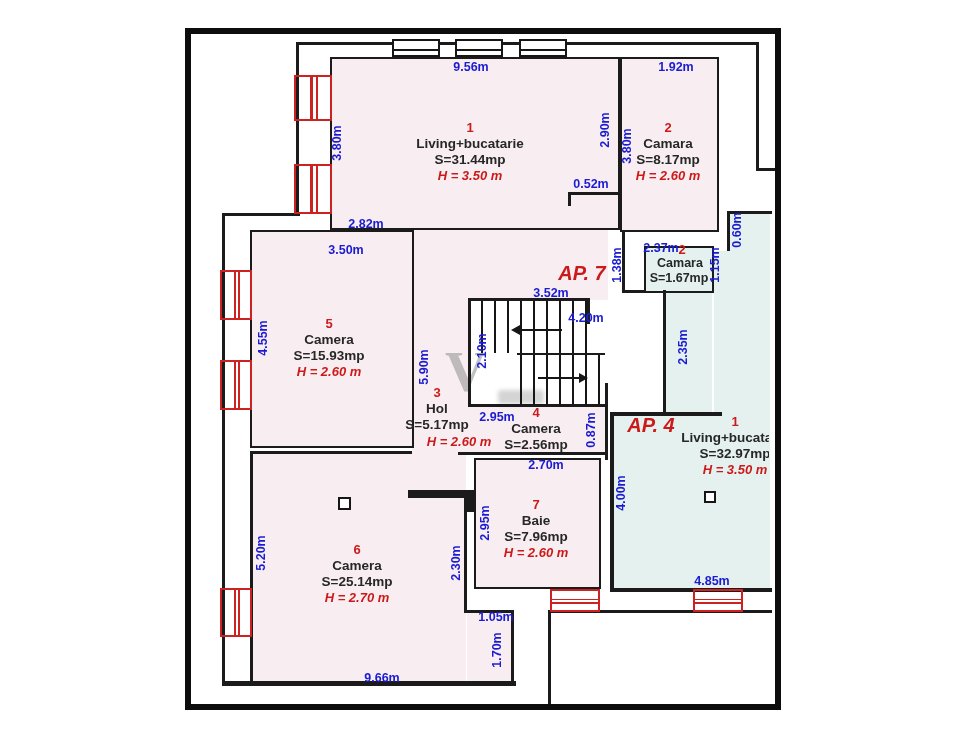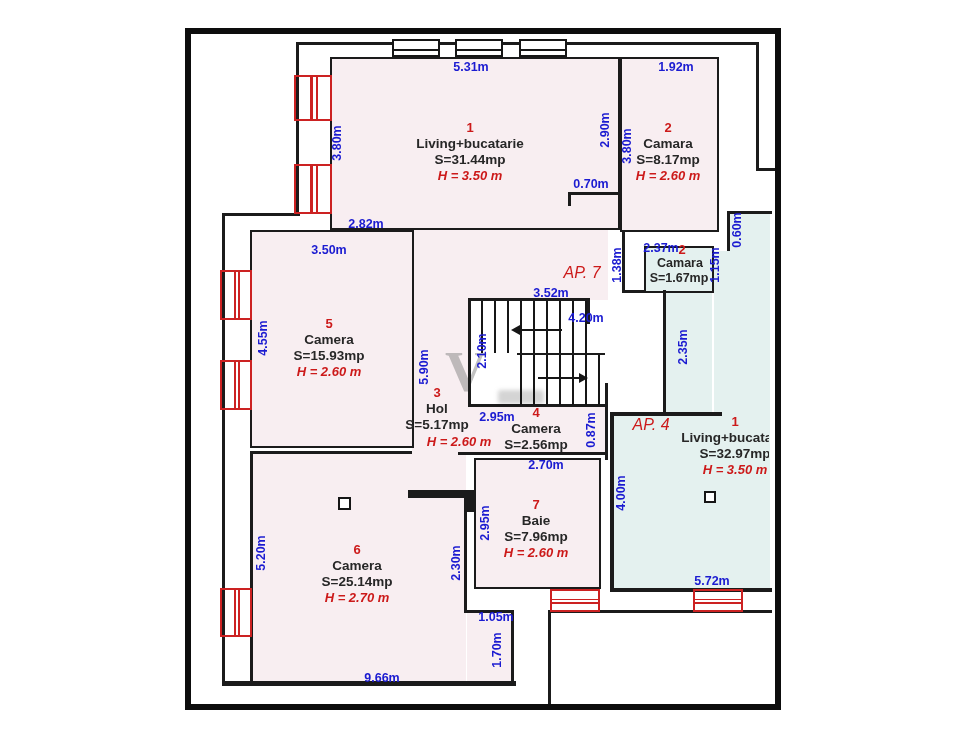--- a/index.html
+++ b/index.html
@@ -15,22 +15,22 @@
   .dim{position:absolute;font-weight:bold;font-size:12.5px;color:#1b1bd1;white-space:nowrap;
        transform:translate(-50%,-50%);}
   .dim.v{transform:translate(-50%,-50%) rotate(-90deg);}
   .rl{position:absolute;text-align:center;transform:translateX(-50%);white-space:nowrap;line-height:16px;}
   .rl .num{font-weight:bold;color:#cc1a1a;font-size:13px;}
   .rl .nm,.rl .ar{font-weight:bold;color:#272727;font-size:13.5px;}
   .rl .ht{font-weight:bold;font-style:italic;color:#cc1a1a;font-size:13px;}
   .rline{position:absolute;transform:translate(-50%,-50%);white-space:nowrap;}
   .rline.num{font-weight:bold;color:#cc1a1a;font-size:13px;}
   .rline.nm,.rline.ar{font-weight:bold;color:#272727;font-size:13.5px;}
-  .ap{position:absolute;transform:translate(-50%,-50%);font-weight:normal;font-style:italic;
-      font-size:16px;color:#cc1a1a;white-space:nowrap;}
+  .ap{position:absolute;transform:translate(-50%,-50%);font-weight:bold;font-style:italic;
+      font-size:20px;color:#cc1a1a;white-space:nowrap;}
   .winv{position:absolute;border:2px solid #cc2222;box-sizing:border-box;background:
         linear-gradient(to right,transparent 0 42%,#cc2222 42% 50%,transparent 50% 58%,#cc2222 58% 66%,transparent 66%);}
   .winh{position:absolute;border:2px solid #cc2222;box-sizing:border-box;background:
         linear-gradient(to bottom,transparent 0 42%,#cc2222 42% 50%,transparent 50% 58%,#cc2222 58% 66%,transparent 66%);}
   .winb{position:absolute;border:2px solid #161616;box-sizing:border-box;background:
         linear-gradient(to bottom,#fff 0 55%,#161616 55% 68%,#fff 68%);}
   .pillar{position:absolute;border:2px solid #161616;background:#fff;box-sizing:border-box;}
   .tread{position:absolute;background:#161616;width:2px;}
   .aline{position:absolute;background:#161616;height:2px;}
   .ah-l{position:absolute;width:0;height:0;border-top:5px solid transparent;
@@ -189,33 +189,33 @@
   </div>
   <div class="clip" style="left:640px;top:414px;width:129px;height:68px">
     <div class="rl" style="left:95px;top:0">
       <div class="num">1</div>
       <div class="nm">Living+bucatarie</div>
       <div class="ar">S=32.97mp</div>
       <div class="ht">H = 3.50 m</div>
     </div>
   </div>
 
-  <div class="dim" style="left:471px;top:67px">5.31m</div>
+  <div class="dim" style="left:471px;top:67px">9.56m</div>
   <div class="dim" style="left:676px;top:67px">1.92m</div>
   <div class="dim" style="left:366px;top:224px">2.82m</div>
-  <div class="dim" style="left:591px;top:184px">0.70m</div>
-  <div class="dim" style="left:329px;top:250px">3.50m</div>
+  <div class="dim" style="left:591px;top:184px">0.52m</div>
+  <div class="dim" style="left:346px;top:250px">3.50m</div>
   <div class="dim" style="left:551px;top:293px">3.52m</div>
   <div class="dim" style="left:586px;top:318px">4.20m</div>
   <div class="dim" style="left:661px;top:248px">2.37m</div>
   <div class="dim" style="left:497px;top:417px">2.95m</div>
   <div class="dim" style="left:546px;top:465px">2.70m</div>
   <div class="dim" style="left:496px;top:617px">1.05m</div>
   <div class="dim" style="left:382px;top:678px">9.66m</div>
-  <div class="dim" style="left:712px;top:581px">5.72m</div>
+  <div class="dim" style="left:712px;top:581px">4.85m</div>
 
   <div class="dim v" style="left:337px;top:143px">3.80m</div>
   <div class="dim v" style="left:605px;top:130px">2.90m</div>
   <div class="dim v" style="left:627px;top:146px">3.80m</div>
   <div class="dim v" style="left:263px;top:338px">4.55m</div>
   <div class="dim v" style="left:424px;top:367px">5.90m</div>
   <div class="dim v" style="left:482px;top:351px">2.10m</div>
   <div class="dim v" style="left:617px;top:265px">1.38m</div>
   <div class="dim v" style="left:715px;top:265px">1.15m</div>
   <div class="dim v" style="left:737px;top:230px">0.60m</div>

